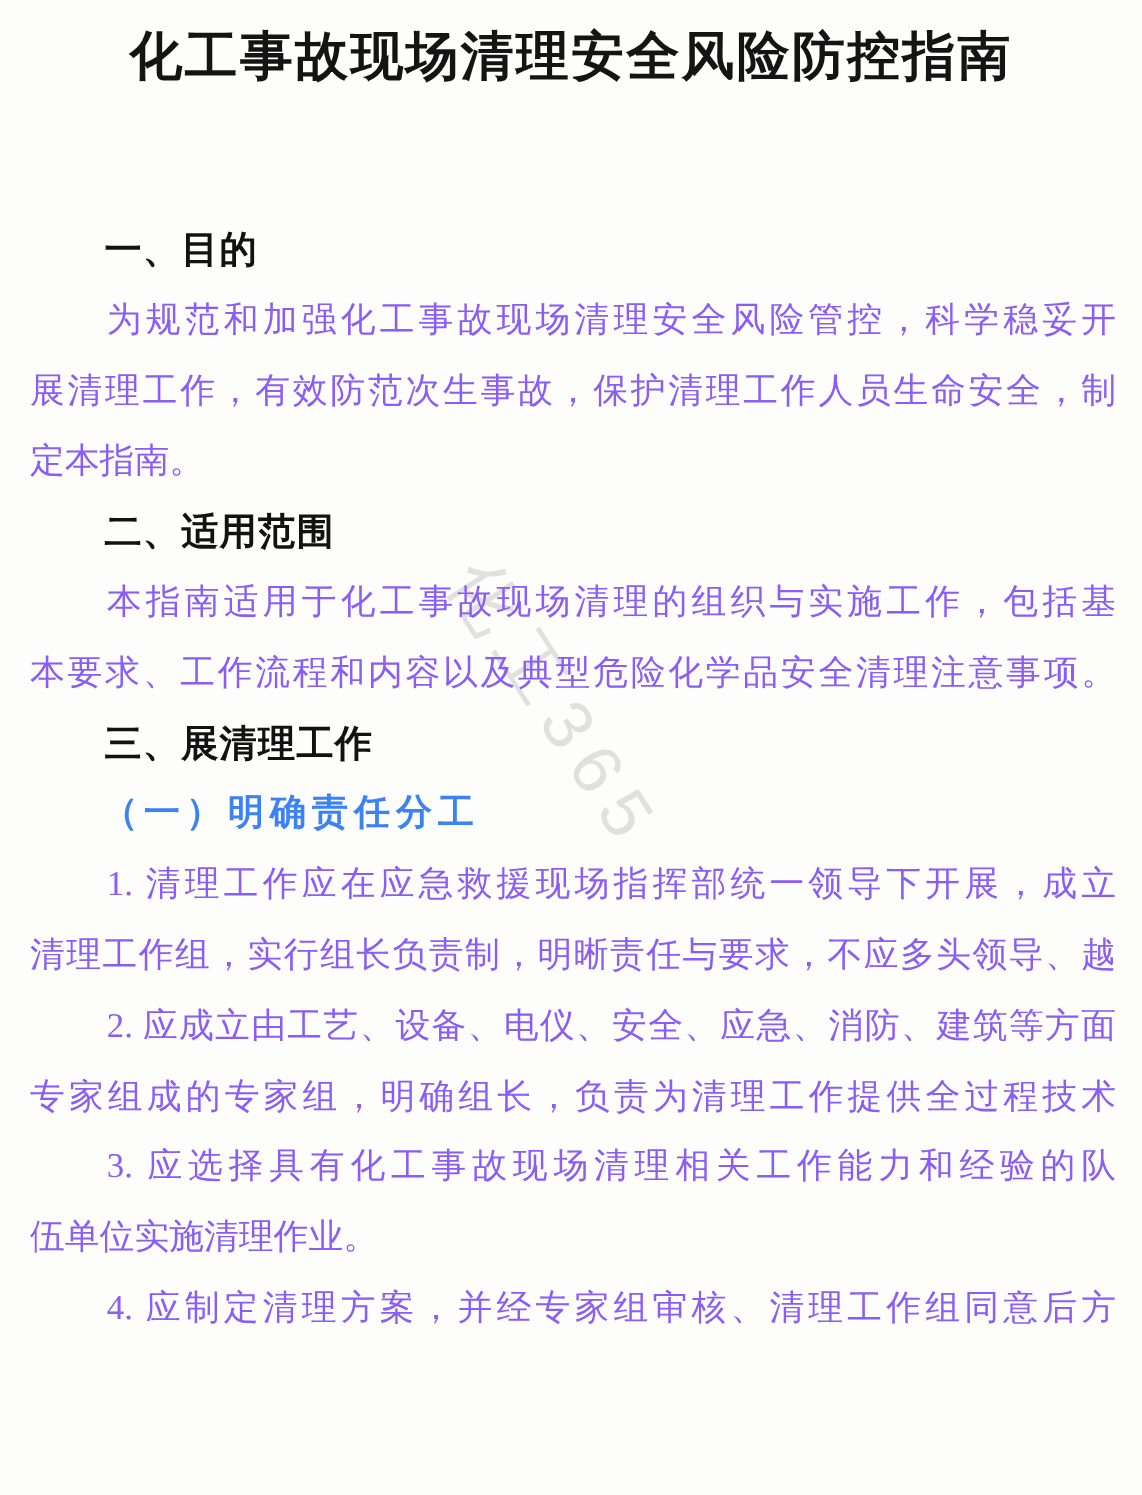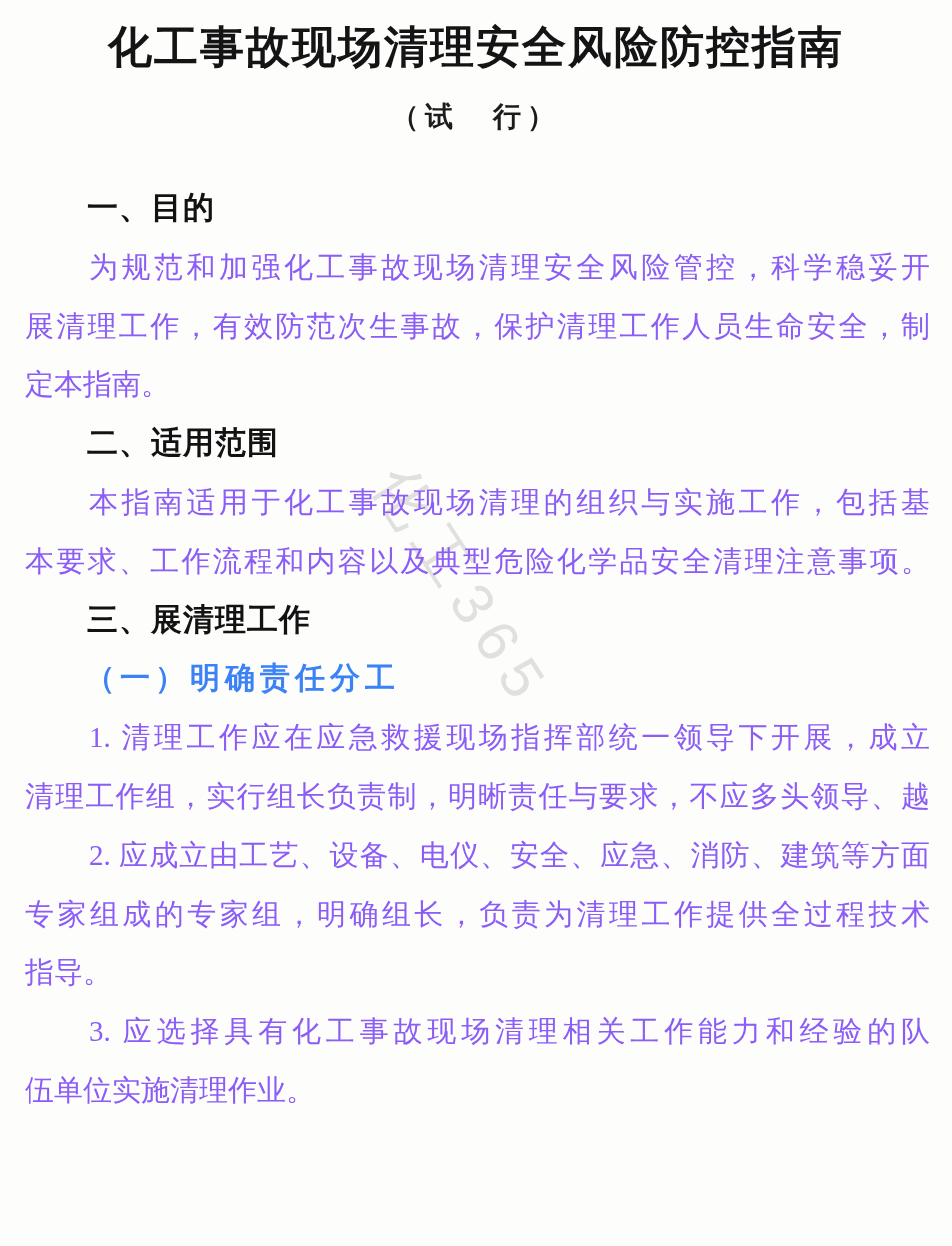--- a/index.html
+++ b/index.html
@@ -97,41 +97,40 @@
 </style>
 </head>
 <body>
 
 <div class="page">
 
   <div class="watermark">化工365</div>
 
   <h1 class="title">化工事故现场清理安全风险防控指南</h1>
 
-  <div class="subtitle">（试　行）</div>
 
   <div class="content">
 
     <div class="line heading">一、目的</div>
     <div class="line j ind">为规范和加强化工事故现场清理安全风险管控，科学稳妥开</div>
     <div class="line j">展清理工作，有效防范次生事故，保护清理工作人员生命安全，制</div>
     <div class="line">定本指南。</div>
 
     <div class="line heading">二、适用范围</div>
     <div class="line j ind">本指南适用于化工事故现场清理的组织与实施工作，包括基</div>
     <div class="line j">本要求、工作流程和内容以及典型危险化学品安全清理注意事项。</div>
 
     <div class="line heading">三、展清理工作</div>
     <div class="line subheading">（一）明确责任分工</div>
 
     <div class="line j ind">1. 清理工作应在应急救援现场指挥部统一领导下开展，成立</div>
     <div class="line j">清理工作组，实行组长负责制，明晰责任与要求，不应多头领导、越</div>
 
     <div class="line j ind">2. 应成立由工艺、设备、电仪、安全、应急、消防、建筑等方面</div>
     <div class="line j">专家组成的专家组，明确组长，负责为清理工作提供全过程技术</div>
-    <div class="line">指导。</div>
 
     <div class="line j ind">3. 应选择具有化工事故现场清理相关工作能力和经验的队</div>
     <div class="line">伍单位实施清理作业。</div>
 
+    <div class="line j ind">4. 应制定清理方案，并经专家组审核、清理工作组同意后方</div>
 
   </div>
 </div>
 
 </body></html>

